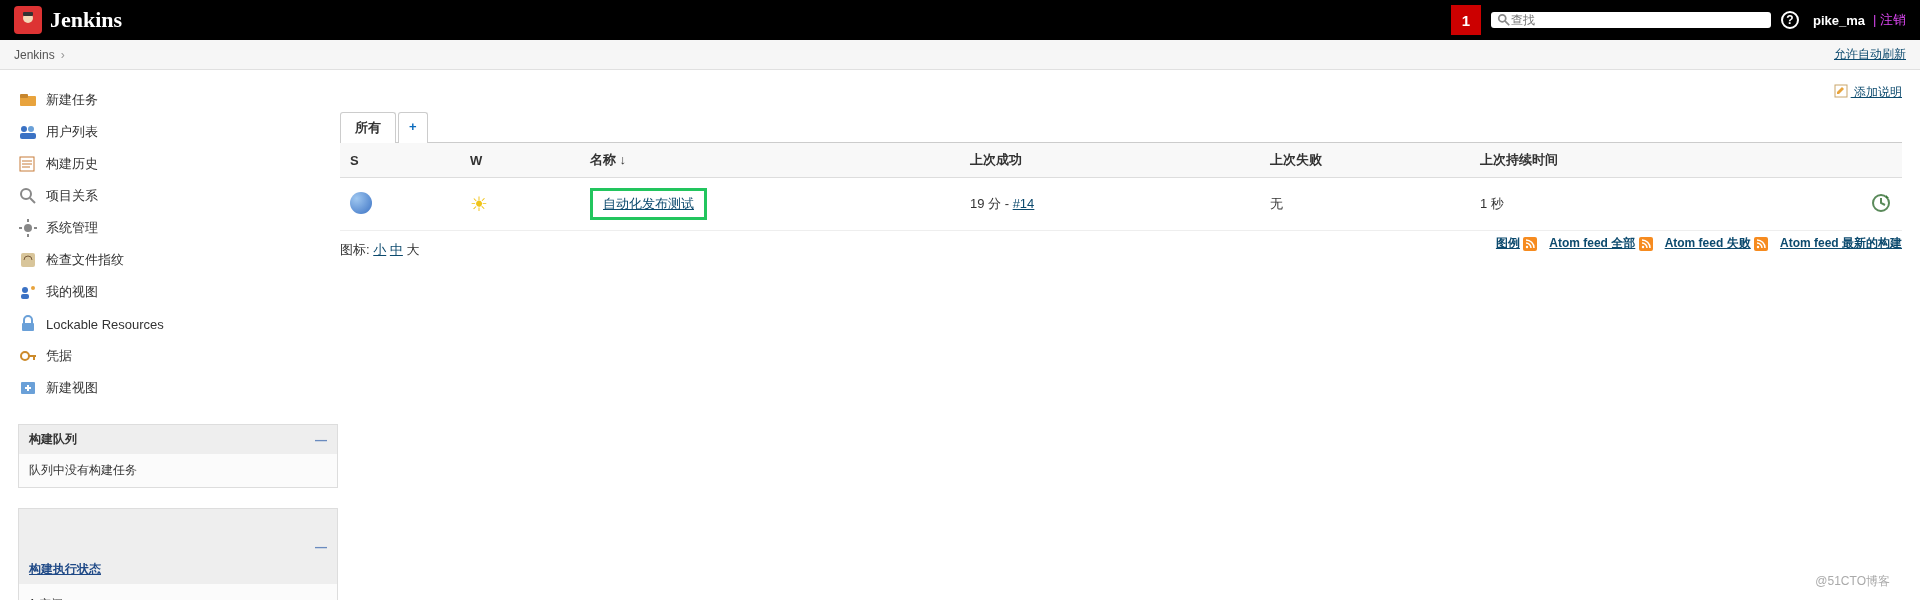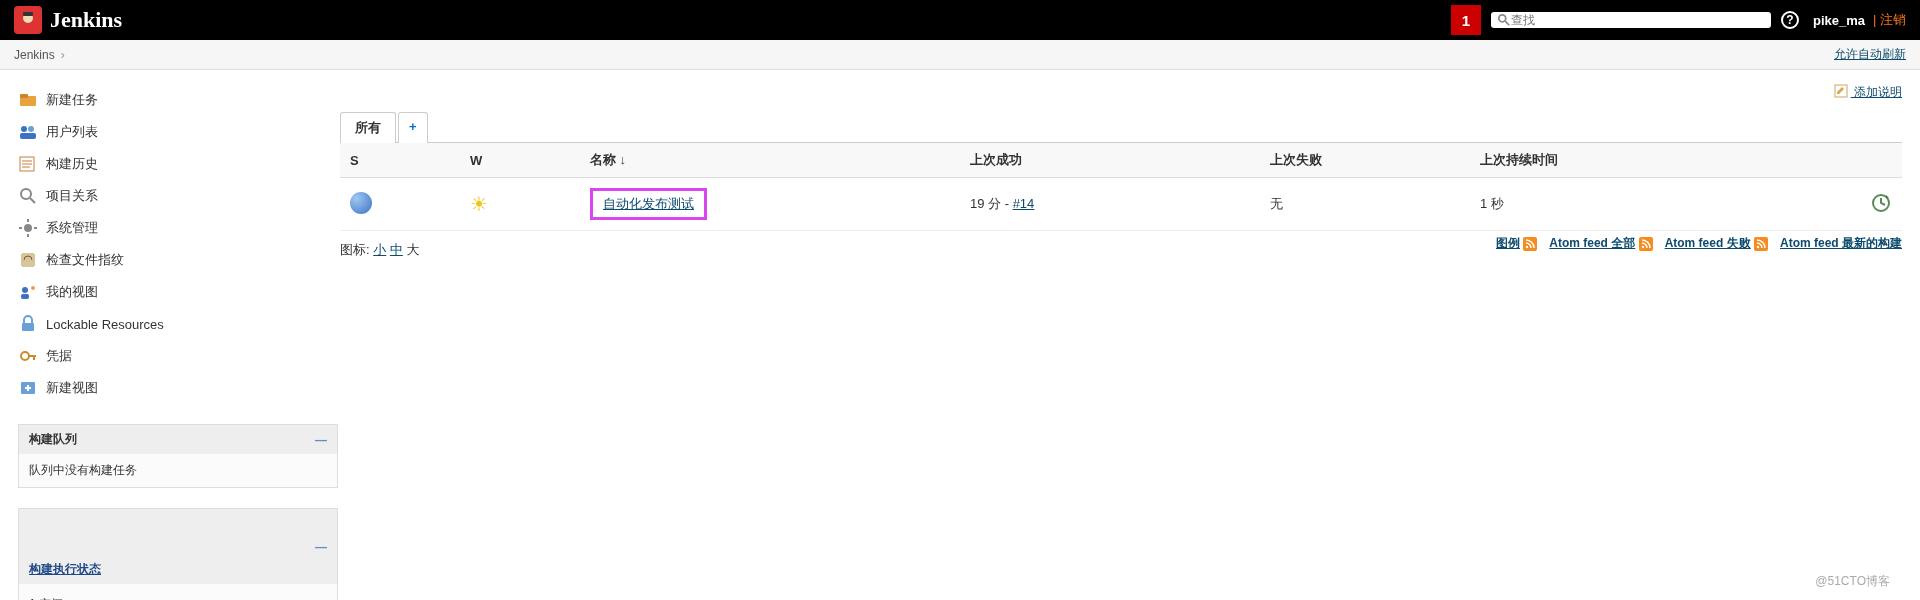--- a/index.html
+++ b/index.html
@@ -9,21 +9,21 @@
 
 .topbar { background: #000; height: 40px; display: flex; align-items: center; color: #fff; padding: 0 14px; }
 .logo { display: flex; align-items: center; gap: 8px; font-family: Georgia, serif; font-size: 22px; font-weight: bold; }
 .logo-icon { width: 28px; height: 28px; background: #d33; border-radius: 4px; display:flex; align-items:center; justify-content:center; }
 .topbar-spacer { flex: 1; }
 .notif { background: #cc0000; color: #fff; width: 30px; height: 30px; display: flex; align-items: center; justify-content: center; font-weight: bold; font-size: 15px; margin-right: 10px; }
 .search { background: #fff; border-radius: 3px; height: 16px; width: 280px; display: flex; align-items: center; padding: 0 6px; color: #555; margin-right: 10px; }
 .search input { border: none; outline: none; font-size: 12px; flex: 1; background: transparent; }
 .help-icon { width: 18px; height: 18px; border: 2px solid #fff; border-radius: 50%; display: flex; align-items: center; justify-content: center; font-size: 12px; font-weight: bold; margin-right: 14px; }
 .user { font-weight: bold; font-size: 13px; margin-right: 8px; }
-.logout { color: #f97316; font-size: 13px; }
+.logout { color: #d946ef; font-size: 13px; }
 
 
 .breadcrumb { background: #f6f6f6; border-bottom: 1px solid #e0e0e0; height: 30px; display: flex; align-items: center; padding: 0 14px; font-size: 12px; }
 .breadcrumb .sep { color: #999; margin: 0 6px; }
 .breadcrumb-right { margin-left: auto; font-size: 12px; }
 
 
 .wrap { display: flex; }
 .side { width: 340px; padding: 14px 10px 10px 18px; }
 .main { flex: 1; padding: 10px 18px 10px 0; }
@@ -50,21 +50,21 @@
 .tabbar { display: flex; border-bottom: 1px solid #ccc; }
 .tab { border: 1px solid #ccc; border-bottom: none; background: #fff; padding: 6px 14px; font-size: 13px; font-weight: bold; margin-right: 2px; border-radius: 3px 3px 0 0; position: relative; top: 1px; }
 .tab.add { color: #0b6cbf; font-weight: bold; padding: 6px 10px; }
 
 
 table.jobs { width: 100%; border-collapse: collapse; font-size: 13px; }
 table.jobs th { text-align: left; font-weight: bold; padding: 8px 10px; border-bottom: 1px solid #ddd; background: #f8f8f8; }
 table.jobs td { padding: 10px 10px; border-bottom: 1px solid #eee; }
 .ball { width: 22px; height: 22px; border-radius: 50%; background: radial-gradient(circle at 30% 30%, #9fc7f0, #3b72c4); display:inline-block; }
 .sun { color: #f0c419; font-size: 20px; }
-.redbox { border: 3px solid #d946ef; padding: 4px 10px; display: inline-block; }
+.redbox { border: 3px solid #22c55e; padding: 4px 10px; display: inline-block; }
 
 
 .icon-sizes { padding: 10px 0 6px 0; font-size: 13px; }
 .feed-row { text-align: right; font-size: 12px; padding: 4px 0; font-weight: bold; }
 .feed-row a { margin-left: 10px; }
 .rss-icon { width: 14px; height: 14px; background: #f68b1f; border-radius: 2px; display: inline-flex; align-items:center; justify-content:center; vertical-align: -2px; margin-right: 2px; }
 
 .watermark { position: fixed; right: 30px; bottom: 10px; color: #aaa; font-size: 12px; }
 </style>
 </head>

